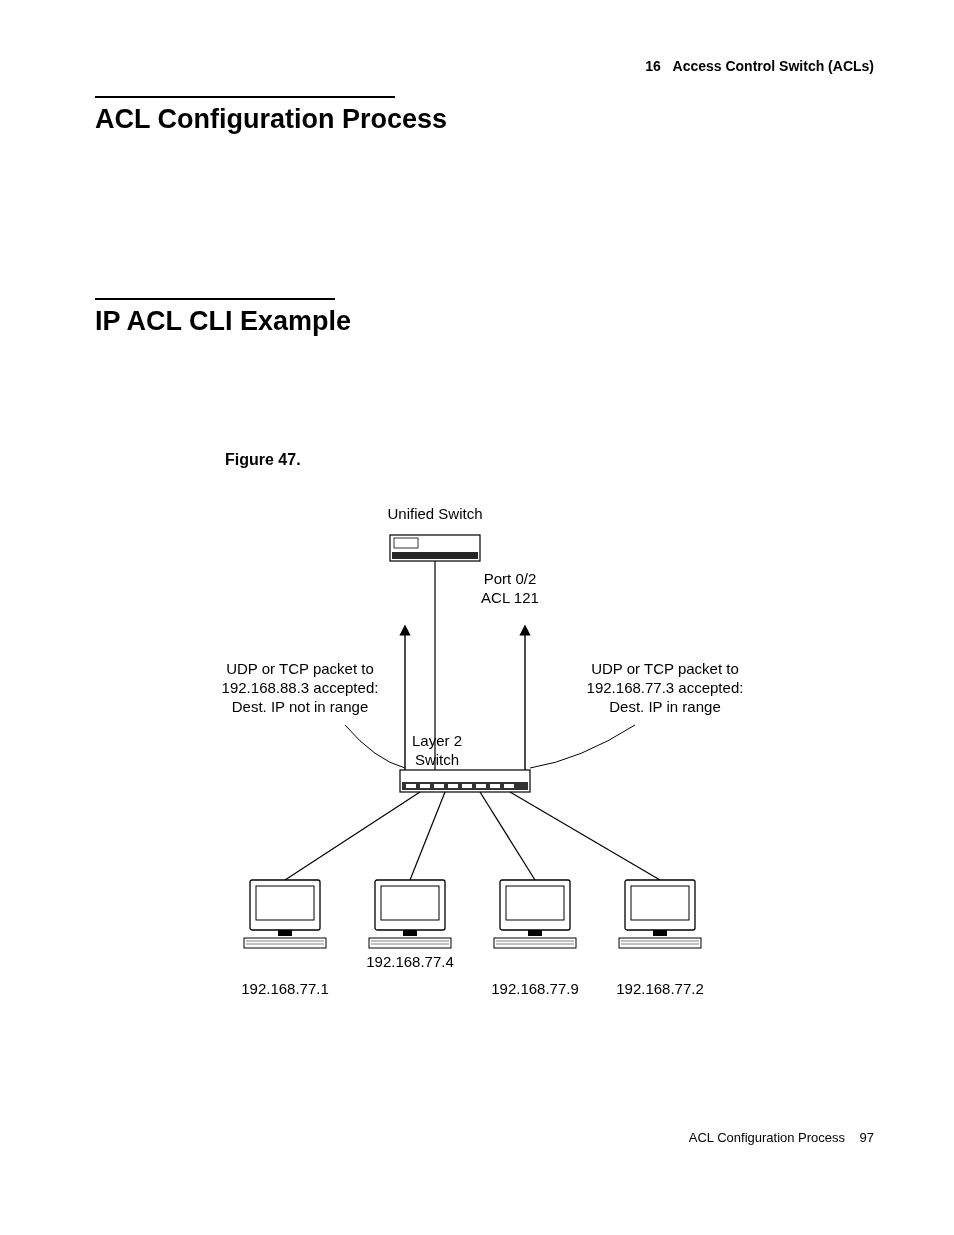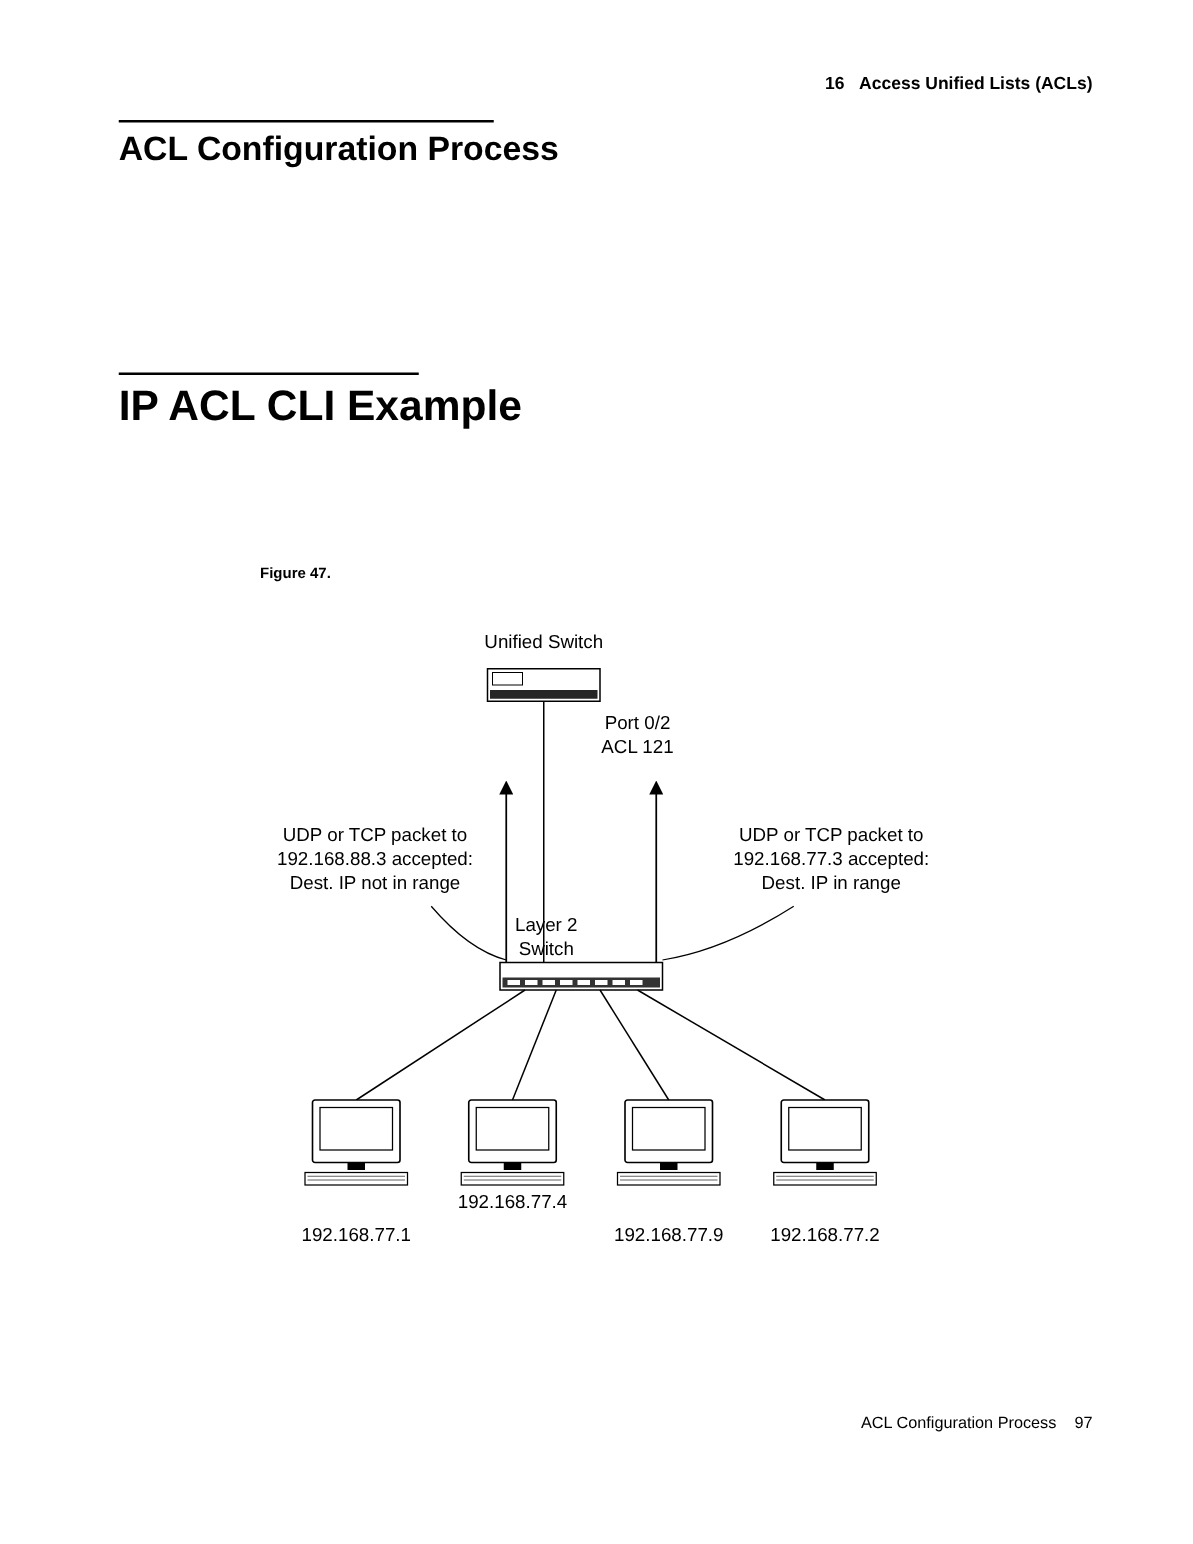--- a/index.html
+++ b/index.html
@@ -34,28 +34,28 @@
     top: 104px;
     left: 95px;
     font-size: 27px;
     font-weight: bold;
   }
   .rule.section2 { top: 298px; width: 240px; }
   .title2 {
     position: absolute;
     top: 306px;
     left: 95px;
-    font-size: 34px;
+    font-size: 27px;
     font-weight: bold;
   }
   .figlabel {
     position: absolute;
     top: 451px;
-    left: 208px;
-    font-size: 12px;
+    left: 225px;
+    font-size: 16px;
     font-weight: bold;
   }
   .diagram {
     position: absolute;
     left: 180px;
     top: 500px;
     width: 600px;
     height: 520px;
   }
   .dlabel {
@@ -70,21 +70,21 @@
     right: 80px;
     font-size: 13px;
   }
 </style>
 </head>
 <body>
 
 <div class="page">
 
   <div class="header-line">
-    <span>16</span>&nbsp;&nbsp;&nbsp;<span>Access Unified Lists (ACLs)</span>
+    <span>16</span>&nbsp;&nbsp;&nbsp;<span>Access Control Switch (ACLs)</span>
   </div>
 
   <div class="rule section1"></div>
   <div class="title1">ACL Configuration Process</div>
 
   <div class="rule section2"></div>
   <div class="title2">IP ACL CLI Example</div>
 
   <div class="figlabel">Figure 47.</div>
 

